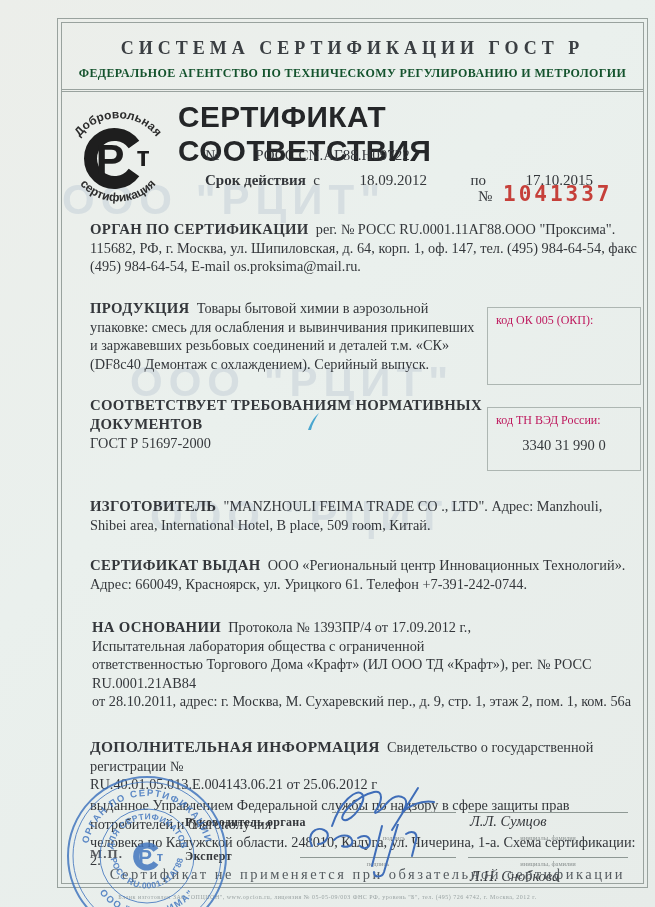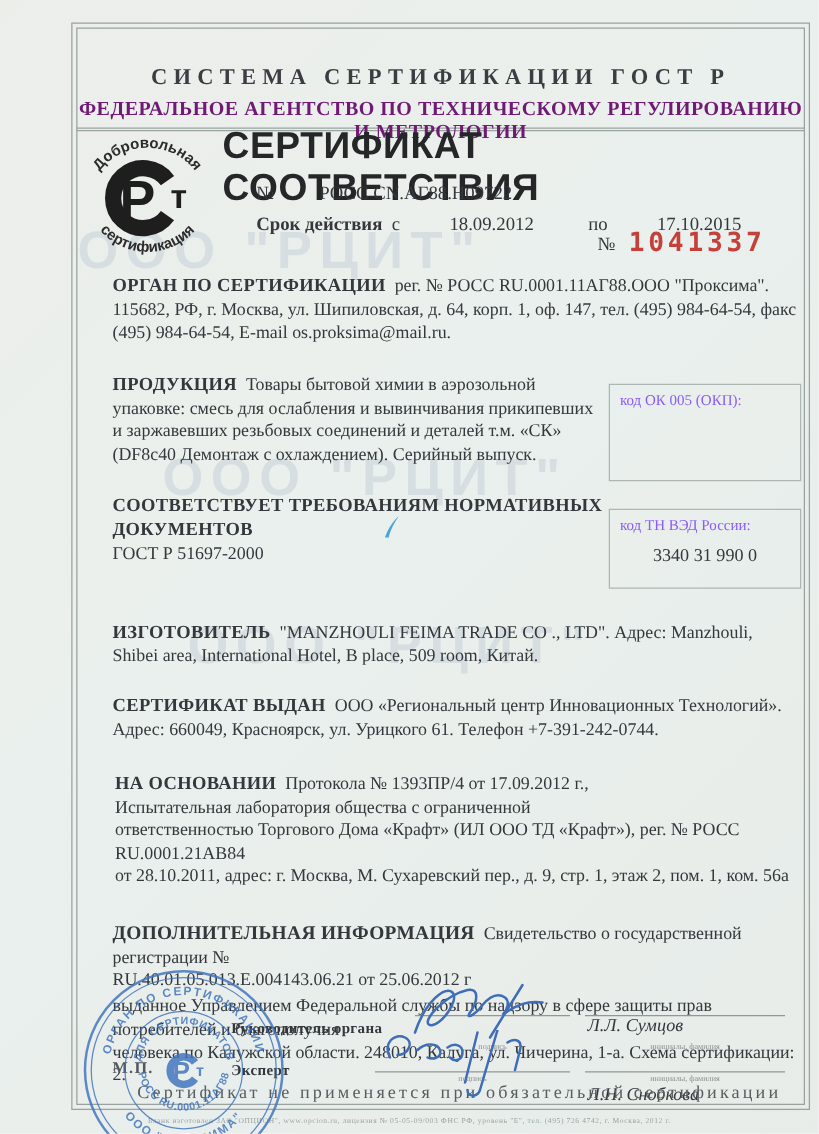--- a/index.html
+++ b/index.html
@@ -12,44 +12,44 @@
   .wm{
     position:absolute;font-family:"Liberation Sans",sans-serif;font-weight:bold;
     color:#d6dee1;font-size:42px;letter-spacing:6px;white-space:nowrap;z-index:1;
     user-select:none;
   }
   
   .frame-outer{position:absolute;left:57px;top:18px;width:589px;height:868px;
     border:1px solid #99a29e;z-index:2;}
   .frame-inner{position:absolute;left:3px;top:3px;right:3px;bottom:3px;
     border:1px solid #99a29e;}
-  .header-box{position:absolute;left:3px;top:20px;right:3px;height:63px;
+  .header-box{position:absolute;left:3px;top:7px;right:3px;height:63px;
     border-bottom:3px double #99a29e;padding-left:44px;}
   .hdr1{position:absolute;left:0;right:0;top:12px;text-align:center;
     font-weight:bold;font-size:18px;letter-spacing:5px;color:#3a3e42;}
   .hdr2{position:absolute;left:0;right:0;top:40px;text-align:center;
-    font-weight:bold;font-size:16px;letter-spacing:0.4px;color:#701a75;}
+    font-weight:bold;font-size:12px;letter-spacing:0.4px;color:#14532d;}
   
   .doc-title{position:absolute;left:178px;top:100px;width:466px;z-index:3;
     font-family:"Liberation Sans",sans-serif;font-weight:800;font-size:30px;
     letter-spacing:0.5px;color:#242628;transform:scaleX(0.99);transform-origin:left;}
   .num-line{position:absolute;left:205px;top:147px;z-index:3;font-size:15px;}
   .num-line .no{margin-right:36px;}
   .validity{position:absolute;left:205px;top:172px;z-index:3;font-size:15px;}
   .validity b{font-weight:bold;}
   .blank-no{position:absolute;left:478px;top:188px;z-index:3;font-size:15px;}
   .blank-number{
     position:absolute;left:503px;top:182px;z-index:3;
     font-family:"DejaVu Sans Mono",monospace;font-size:21px;letter-spacing:3px;
     color:#c6403a;font-weight:bold;}
   
   .para{position:absolute;z-index:3;font-size:14.3px;line-height:1.28;}
   .para b.lbl{font-weight:bold;letter-spacing:0.3px;font-size:14.8px;}
   .code-box{position:absolute;z-index:3;border:1px solid #adb6b2;}
-  .code-box .cb-label{font-size:12px;color:#8b5cf6;padding:5px 8px 0 8px;}
+  .code-box .cb-label{font-size:12px;color:#be185d;padding:5px 8px 0 8px;}
   .code-box .cb-value{text-align:center;font-weight:bold;font-size:15px;color:#35383c;}
   
   .rst-logo{position:absolute;left:62px;top:96px;z-index:3;}
   
   .sig-role{position:absolute;z-index:3;font-weight:bold;font-size:12px;letter-spacing:0.3px;}
   .sig-line{position:absolute;z-index:3;border-bottom:1px solid #8e9894;}
   .sig-caption{position:absolute;z-index:3;font-size:6.5px;color:#8a9190;text-align:center;}
   .sig-name{position:absolute;z-index:3;font-size:14.5px;font-style:italic;}
   .sig-svg{position:absolute;z-index:5;}
   

